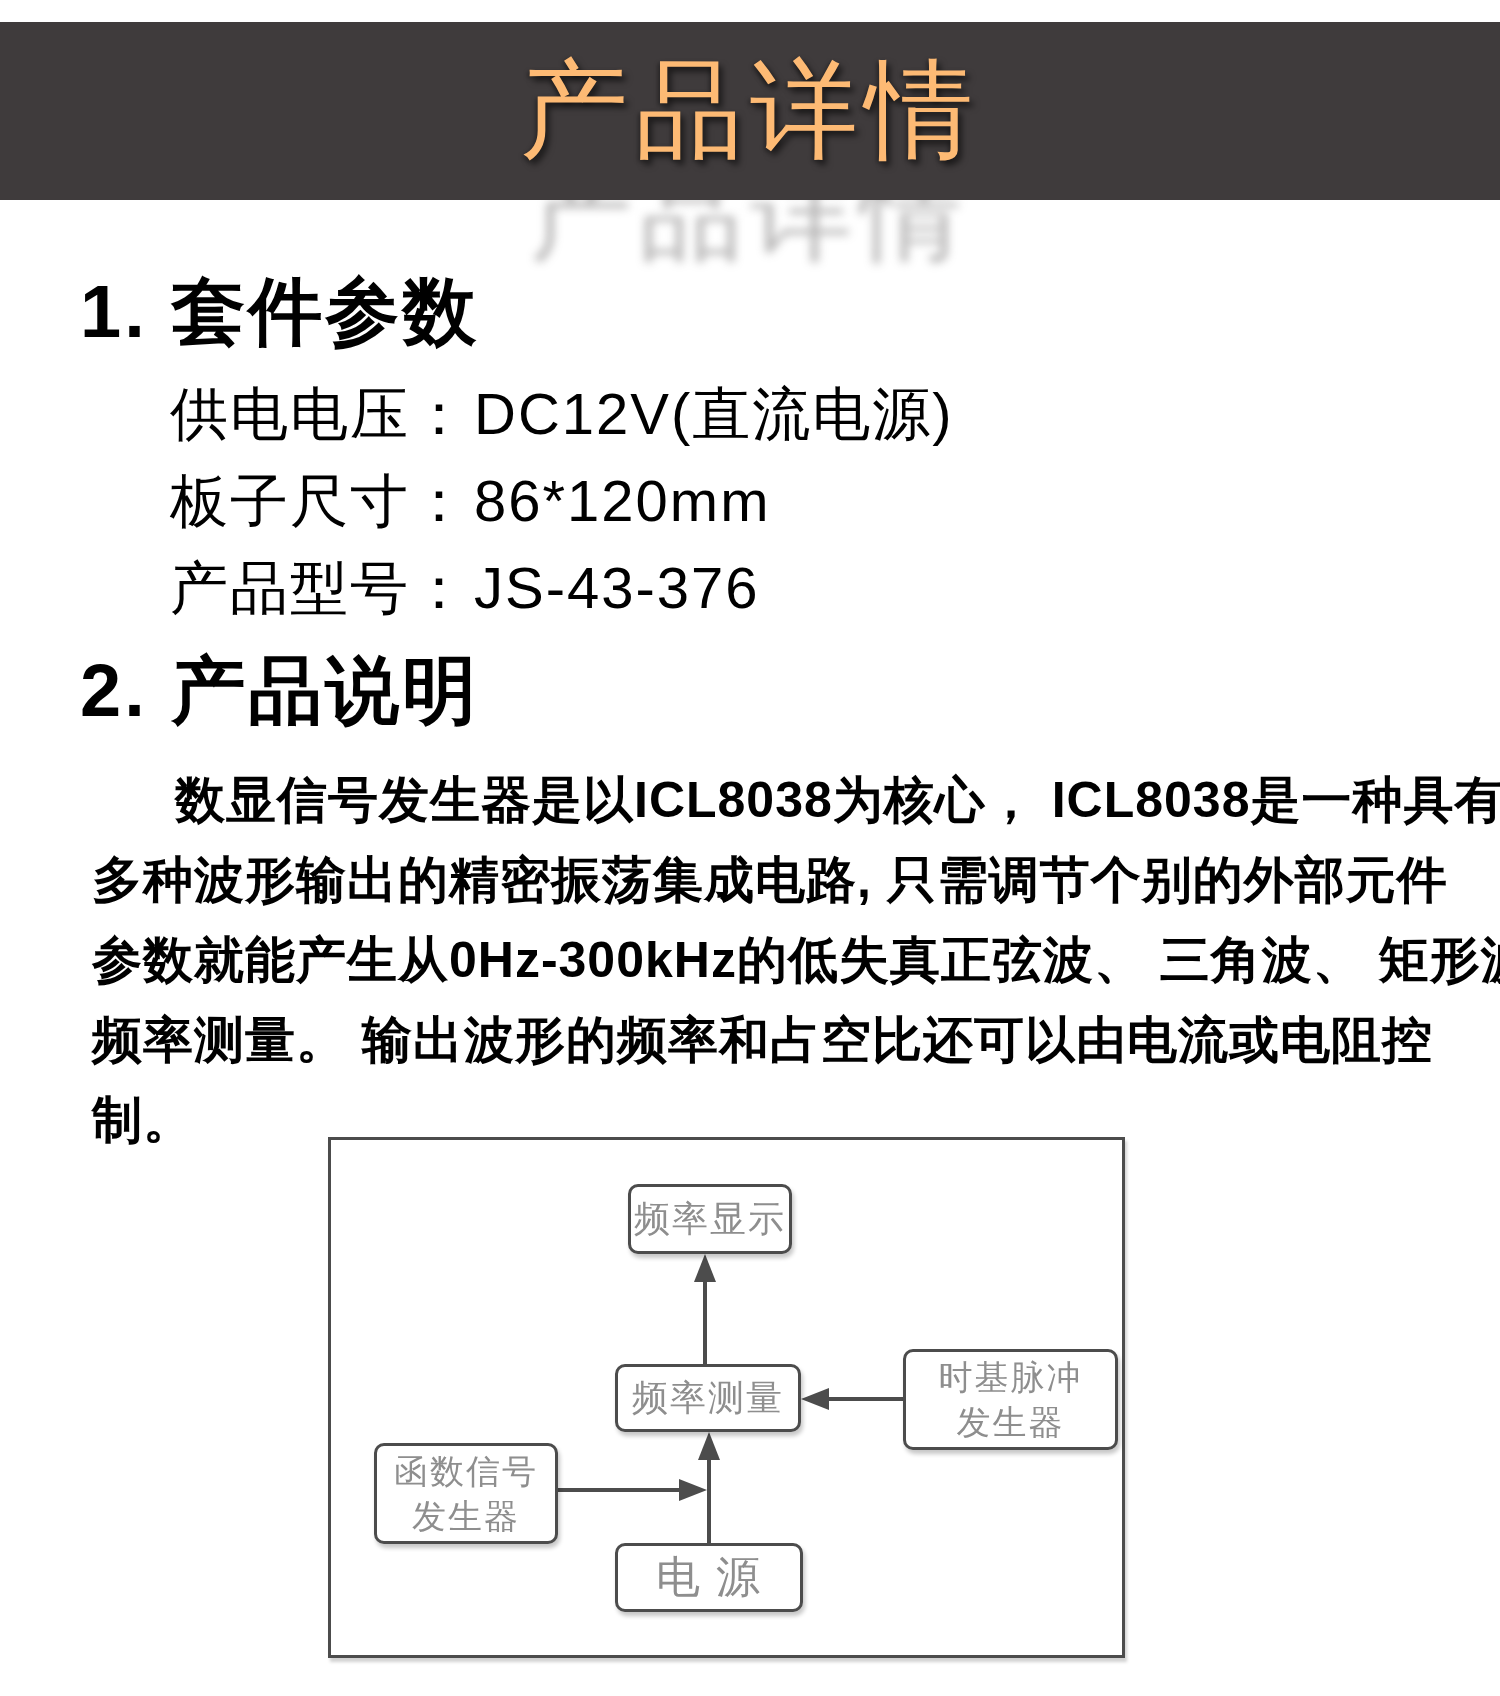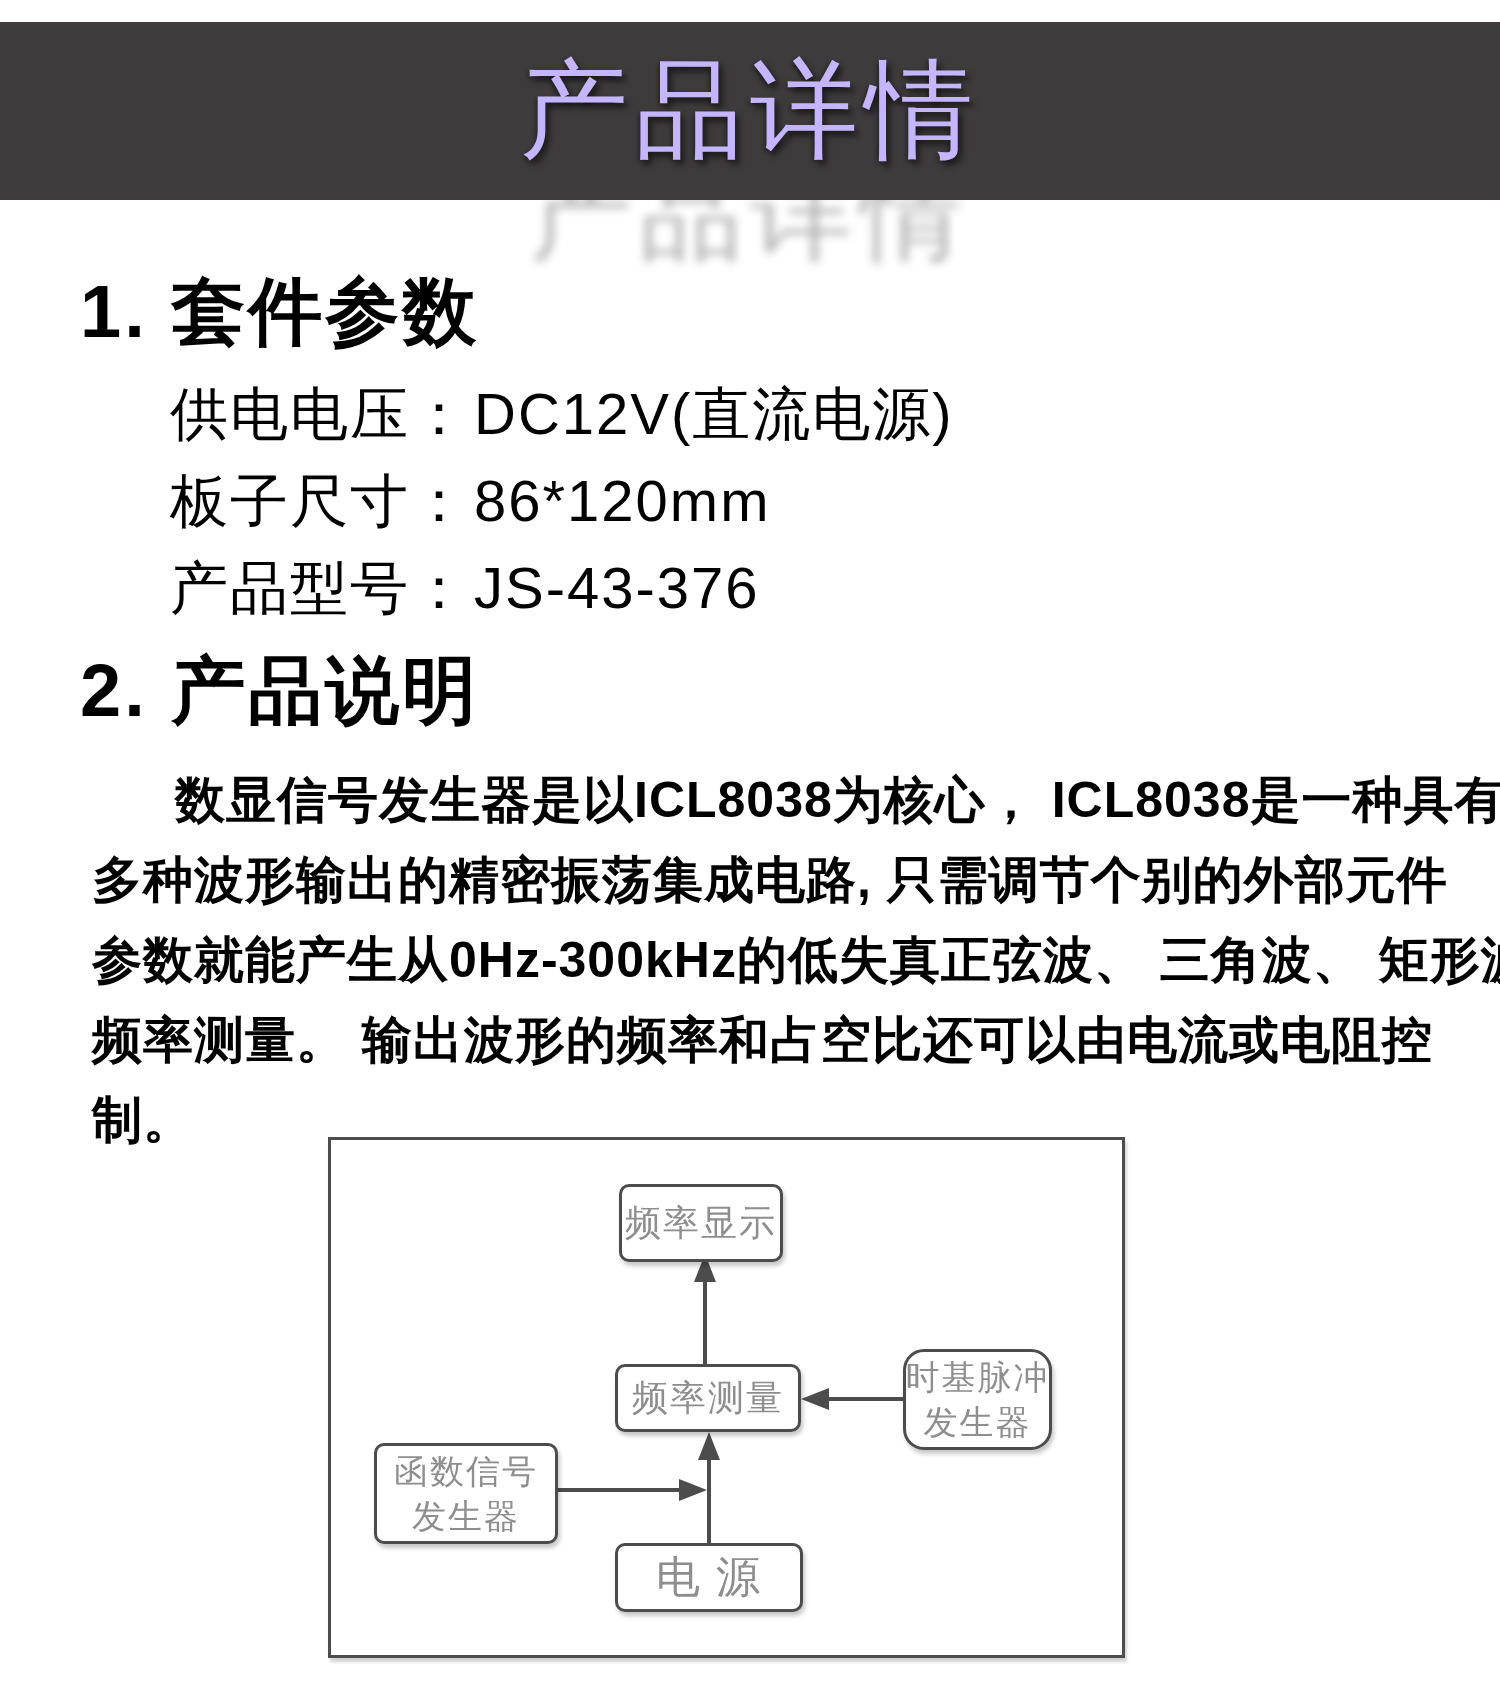--- a/index.html
+++ b/index.html
@@ -18,21 +18,21 @@
     text-align: center; font-size: 102px; letter-spacing: 8px;
     color: #6f6d6d; opacity: .5; filter: blur(5px);
     z-index: 1; font-weight: 400;
   }
   .banner {
     position: absolute; top: 22px; left: 0; width: 100%; height: 178px;
     background: #3f3b3c; z-index: 2;
     display: flex; align-items: center; justify-content: center;
   }
   .banner-title {
-    color: #c4b5fd; font-size: 108px; font-weight: 400; letter-spacing: 7px;
+    color: #fdba74; font-size: 108px; font-weight: 400; letter-spacing: 7px;
     text-shadow: 4px 5px 6px rgba(0,0,0,.55), -2px 2px 4px rgba(0,0,0,.35);
   }
 
   
   .sec-heading {
     position: absolute; left: 80px;
     font-size: 74px; font-weight: 700; line-height: 1.1;
     letter-spacing: 3px; color: #000;
   }
   #heading1 { top: 252px; margin-top: 19px; }
@@ -67,23 +67,23 @@
   .dbox {
     position: absolute; box-sizing: border-box;
     border: 3px solid #4c4c4c; border-radius: 10px;
     background: #fff; color: #8e8e8e;
     display: flex; flex-direction: column;
     align-items: center; justify-content: center;
     text-align: center; white-space: nowrap;
     box-shadow: 2px 4px 4px rgba(0,0,0,.22);
     letter-spacing: 2px;
   }
-  #box-freq-display { left: 288px; top: 44px;  width: 164px; height: 78px;  font-size: 36px; text-align: right; }
+  #box-freq-display { left: 297px; top: 44px;  width: 164px; height: 70px;  font-size: 36px; text-align: right; }
   #box-freq-measure { left: 284px; top: 224px; width: 186px; height: 68px;  font-size: 36px; }
-  #box-timebase     { left: 572px; top: 209px; width: 149px; height: 101px; font-size: 34px; line-height: 1.32; border-radius: 21px; }
+  #box-timebase     { left: 572px; top: 209px; width: 215px; height: 101px; font-size: 34px; line-height: 1.32; }
   #box-func-gen     { left: 43px;  top: 303px; width: 184px; height: 101px; font-size: 34px; line-height: 1.32; }
   #box-power        { left: 284px; top: 403px; width: 188px; height: 69px;  font-size: 44px; }
 
   .diagram svg { position: absolute; left: 0; top: 0; pointer-events: none; }
 </style>
 </head>
 <body>
 
 <div class="banner-ghost">产品详情</div>
 

